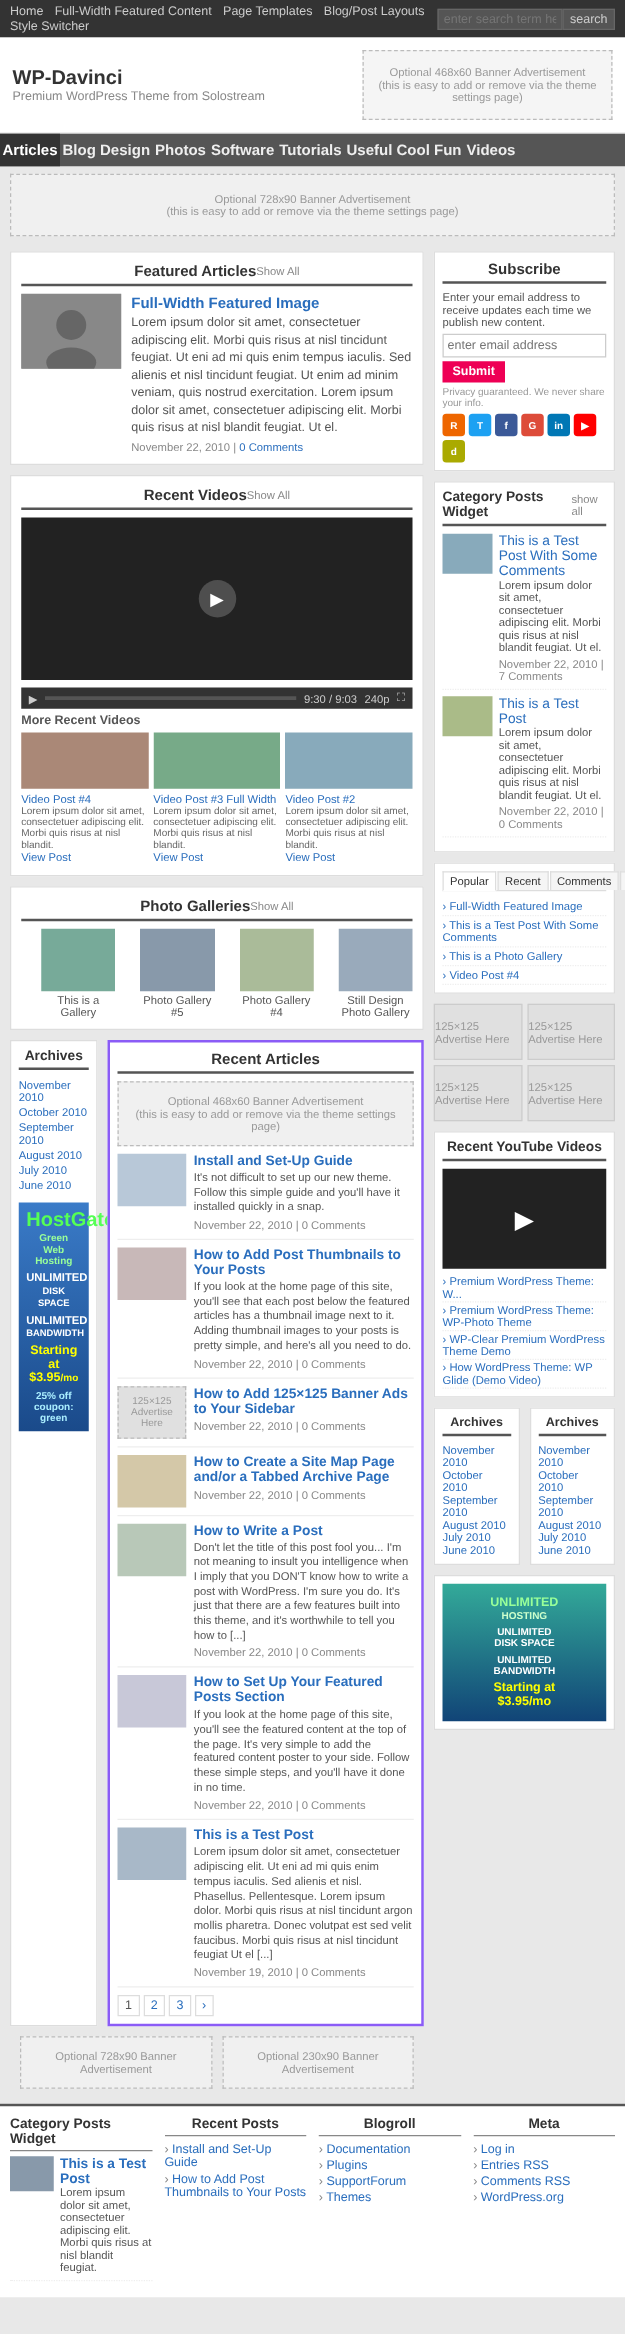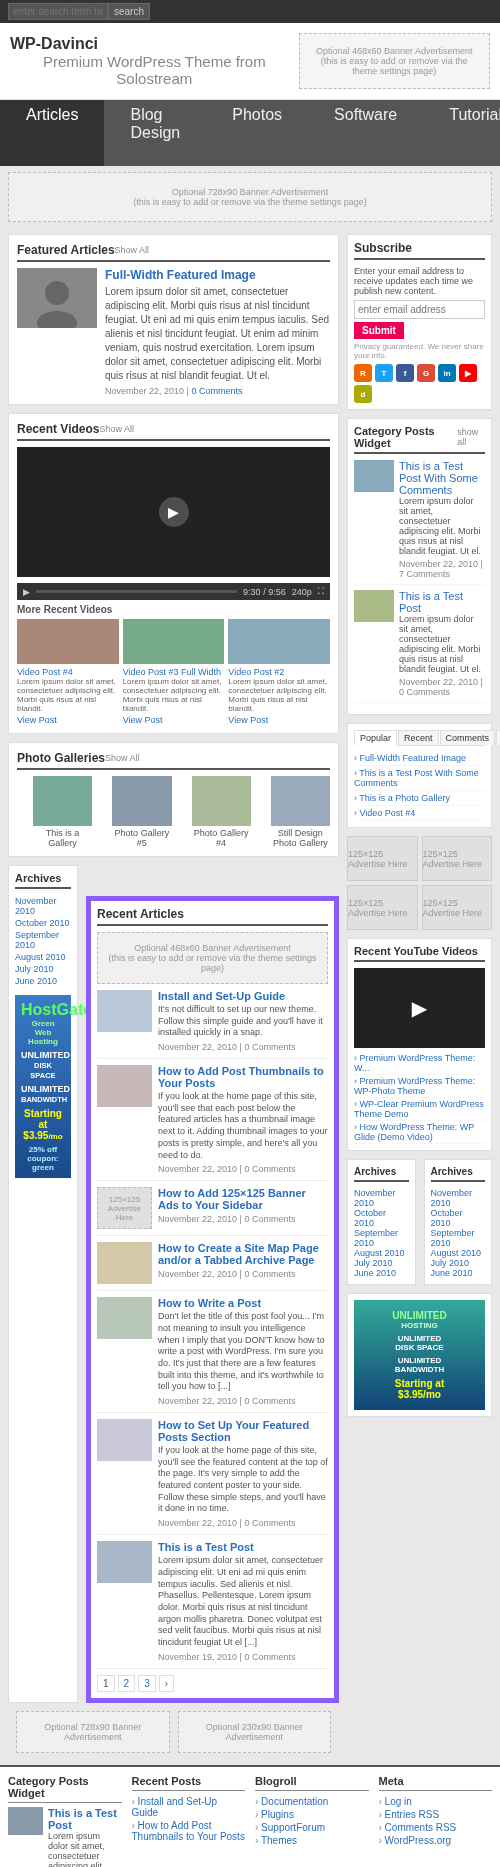--- a/index.html
+++ b/index.html
@@ -9,38 +9,38 @@
     
     #top-nav { background: #333; display: flex; justify-content: space-between; align-items: center; padding: 3px 8px; }
     #top-nav a { color: #ccc; font-size: 10px; margin-right: 6px; }
     #top-nav .search-area { display: flex; }
     #top-nav input { font-size: 10px; padding: 2px 4px; width: 100px; border: 1px solid #666; background: #555; color: #ccc; }
     #top-nav button { background: #555; color: #ccc; border: 1px solid #666; font-size: 10px; padding: 2px 5px; cursor: pointer; }
 
     
     #header { background: #fff; display: flex; justify-content: space-between; align-items: center; padding: 10px 10px; border-bottom: 1px solid #ddd; }
     #site-title h1 { font-size: 16px; color: #333; font-weight: bold; }
-    #site-title p { font-size: 15px; color: #888; text-align: center; }
+    #site-title p { font-size: 10px; color: #888; text-align: center; }
     #header-banner { background: #f5f5f5; border: 1px dashed #bbb; width: 200px; text-align: center; padding: 12px 8px; font-size: 9px; color: #999; }
 
     
     #main-nav { background: #555; display: flex; }
-    #main-nav a { color: #eee; font-size: 16px; padding: 6px 26px; display: block; }
+    #main-nav a { color: #eee; font-size: 12px; padding: 6px 2px; display: block; font-weight: bold; }
     #main-nav a:hover, #main-nav a.active { background: #333; color: #fff; text-decoration: none; }
 
     
     #banner-728 { background: #f0f0f0; border: 1px dashed #bbb; text-align: center; padding: 14px; font-size: 9px; color: #999; margin: 6px 8px; }
 
     
     #content-area { display: flex; gap: 8px; padding: 6px 8px; }
     #main-col { flex: 1; min-width: 0; }
     #sidebar { width: 145px; flex-shrink: 0; }
 
     
-    .section-heading { font-size: 12px; font-weight: bold; color: #333; border-bottom: 2px solid #555; padding-bottom: 3px; margin-bottom: 6px; display: flex; justify-content: flex-start; align-items: center; }
+    .section-heading { font-size: 12px; font-weight: bold; color: #333; border-bottom: 2px solid #555; padding-bottom: 3px; margin-bottom: 6px; display: flex; justify-content: center; align-items: center; }
     .section-heading .more-link { font-size: 9px; color: #888; font-weight: normal; }
 
     
     #featured-articles { background: #fff; padding: 8px; margin-bottom: 8px; border: 1px solid #ddd; }
     .featured-post { display: flex; gap: 8px; }
     .featured-post-thumb { width: 80px; height: 60px; background: #888; flex-shrink: 0; display: flex; align-items: center; justify-content: center; overflow: hidden; }
     .featured-post-content h3 { font-size: 12px; color: #2a6ebd; margin-bottom: 3px; }
     .featured-post-content p { font-size: 10px; color: #555; line-height: 1.4; }
     .post-meta { font-size: 9px; color: #888; margin-top: 3px; }
 
@@ -64,21 +64,21 @@
     .gallery-item-title { font-size: 9px; color: #555; text-align: center; }
 
     
     #archives-recent { display: flex; gap: 8px; margin-bottom: 8px; }
     #archives-widget { width: 70px; flex-shrink: 0; background: #fff; padding: 6px; border: 1px solid #ddd; }
     #archives-widget .section-heading { font-size: 11px; }
     #archives-widget ul { list-style: none; }
     #archives-widget ul li a { font-size: 9px; color: #2a6ebd; display: block; padding: 1px 0; }
     #archives-widget .hosting-ad { margin-top: 8px; background: linear-gradient(to bottom, #3a7bc8, #1a4a8a); color: #fff; padding: 6px; text-align: center; font-size: 8px; font-weight: bold; }
 
-    #recent-articles { flex: 1; background: #fff; padding: 6px; border: 5px solid #8b5cf6; margin-top: 31px; }
+    #recent-articles { flex: 1; background: #fff; padding: 6px; border: 2px solid #8b5cf6; }
     .banner-468-small { background: #f0f0f0; border: 1px dashed #bbb; padding: 10px; text-align: center; font-size: 9px; color: #999; margin-bottom: 6px; }
     .article-item { display: flex; gap: 6px; margin-bottom: 6px; padding-bottom: 6px; border-bottom: 1px solid #eee; }
     .article-thumb { width: 55px; height: 42px; background: #bbb; flex-shrink: 0; }
     .article-content h4 { font-size: 11px; color: #2a6ebd; margin-bottom: 2px; }
     .article-content p { font-size: 9px; color: #555; line-height: 1.3; }
     .article-placeholder { width: 55px; height: 42px; background: #e0e0e0; border: 1px dashed #bbb; display: flex; align-items: center; justify-content: center; font-size: 8px; color: #999; text-align: center; flex-shrink: 0; }
     .pagination { display: flex; gap: 3px; margin-top: 6px; }
     .pagination span, .pagination a { font-size: 10px; padding: 2px 5px; border: 1px solid #ddd; color: #555; }
     .pagination a { color: #2a6ebd; }
 
@@ -141,20 +141,27 @@
 
     
     .vbg1 { background: #a87; }
     .vbg2 { background: #7a8; }
     .vbg3 { background: #8ab; }
   </style>
 </head>
 <body>
 
 <nav id="top-nav">
+  <div>
+    <a href="#">Home</a>
+    <a href="#">Full-Width Featured Content</a>
+    <a href="#">Page Templates</a>
+    <a href="#">Blog/Post Layouts</a>
+    <a href="#">Style Switcher</a>
+  </div>
   <div class="search-area">
     <input type="text" placeholder="enter search term here" style="">
     <button>search</button>
   </div>
 </nav>
 
 <header id="header">
   <div id="site-title">
     <h1>WP-Davinci</h1>
     <p>Premium WordPress Theme from Solostream</p>
@@ -211,21 +218,21 @@
       <div class="section-heading">
         <span>Recent Videos</span>
         <a href="#" class="more-link">Show All</a>
       </div>
       <div class="video-player">
         <div class="video-play-btn">▶</div>
       </div>
       <div class="video-controls">
         <span>▶</span>
         <div class="video-progress"></div>
-        <span>9:30 / 9:56</span>
+        <span>9:30 / 9:03</span>
         <span>240p</span>
         <span>⛶</span>
       </div>
       <div style="margin:4px 0;font-size:10px;font-weight:bold;color:#555;">More Recent Videos</div>
       <div class="video-thumbs">
         <div class="video-thumb">
           <div class="video-thumb-img vbg1"></div>
           <div class="video-thumb-title">Video Post #4</div>
           <div class="video-thumb-desc">Lorem ipsum dolor sit amet, consectetuer adipiscing elit. Morbi quis risus at nisl blandit.</div>
           <a href="#" style="font-size:9px;color:#2a6ebd;">View Post</a>

